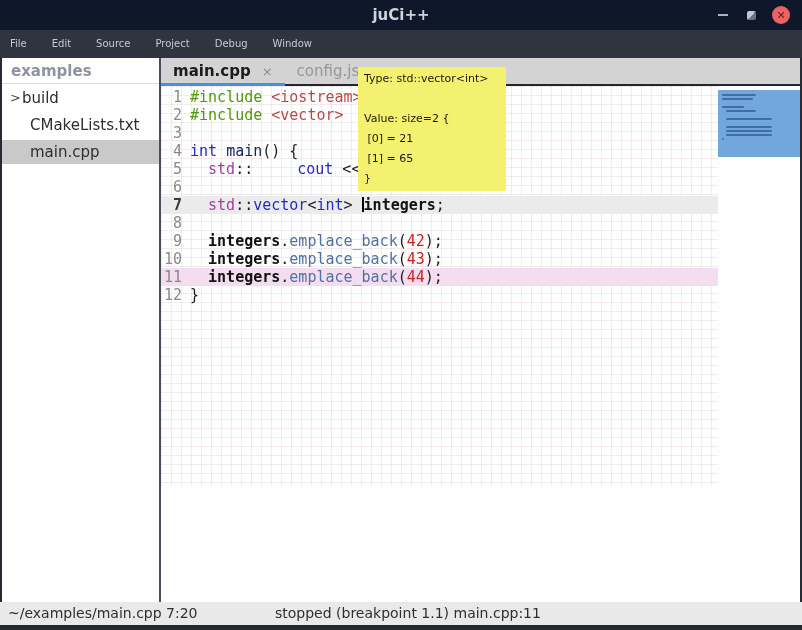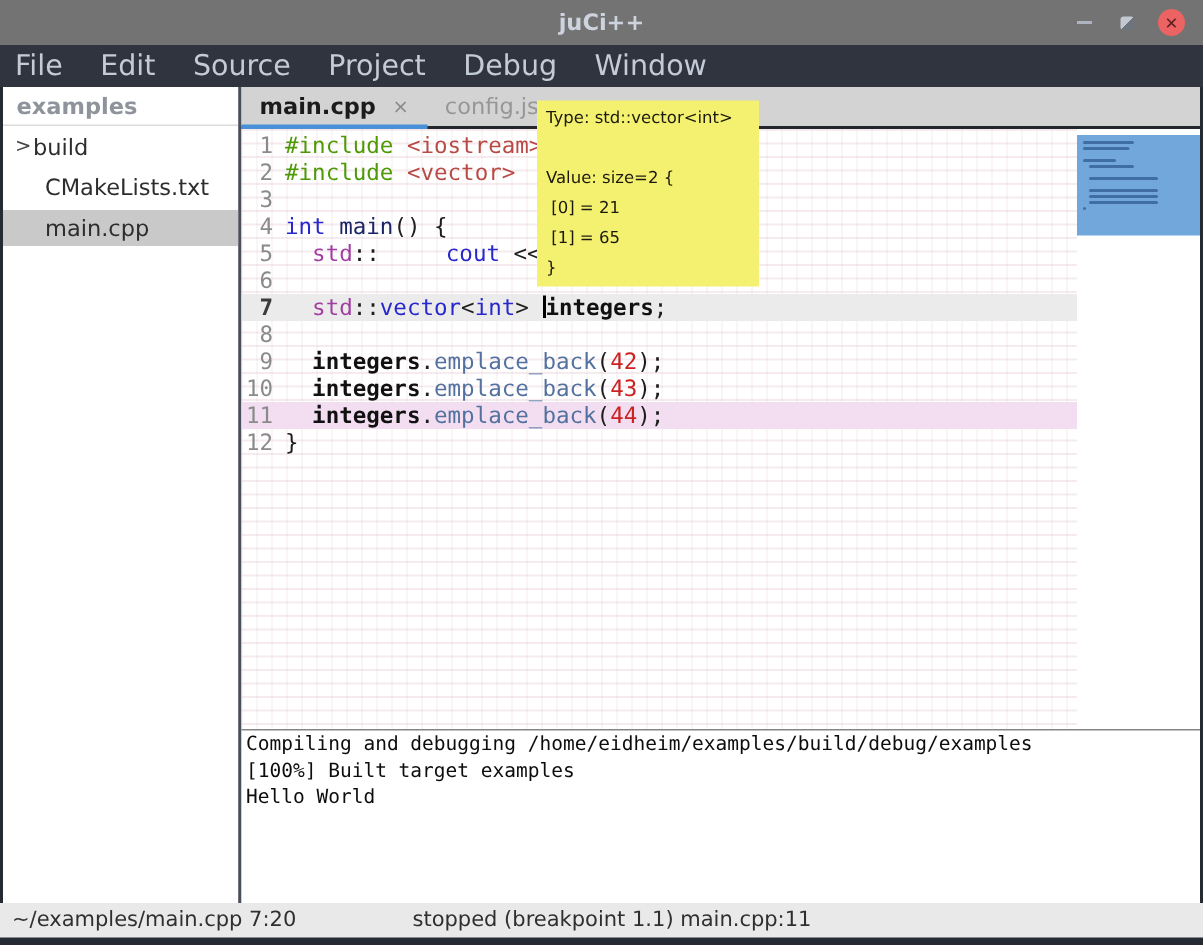--- a/index.html
+++ b/index.html
@@ -1,34 +1,34 @@
 <!DOCTYPE html>
 <html><head>
 <meta charset="utf-8">
 <style>
   html,body{margin:0;padding:0;background:#555;}
   *{box-sizing:border-box;}
   .window{position:relative;width:802px;height:630px;background:#262a33;overflow:hidden;
           font-family:"DejaVu Sans","Liberation Sans",sans-serif;}
   
-  .titlebar{position:absolute;top:0;left:0;right:0;height:30px;background:#737373;}
+  .titlebar{position:absolute;top:0;left:0;right:0;height:30px;background:#0f172a;}
   .title{position:absolute;left:0;right:0;top:0;line-height:30px;text-align:center;
          color:#ced4de;font-size:15px;font-weight:bold;}
   .winbtn{position:absolute;top:0;height:30px;display:flex;align-items:center;justify-content:center;cursor:default;}
   .btn-min{right:66px;width:26px;}
   .btn-min .bar{width:10px;height:2px;background:#aeb4bf;}
   .btn-restore{right:38px;width:26px;}
   .btn-restore .sq{width:9px;height:9px;border-radius:2px;background:linear-gradient(135deg,#c2c7d0 50%,#6d7480 50%);}
   .btn-close{right:8px;width:26px;}
   .btn-close .circ{width:18px;height:18px;border-radius:50%;background:#ec6363;color:#5c1f24;
                    font-size:11px;font-weight:bold;display:flex;align-items:center;justify-content:center;line-height:1;}
   
   .menubar{position:absolute;top:30px;left:0;right:0;height:28px;background:#2f343f;
            display:flex;align-items:center;padding-left:2px;}
-  .menu-item{color:#c3cbd6;font-size:19px;padding:0 8px;margin-right:9px;line-height:28px;}
+  .menu-item{color:#c3cbd6;font-size:10px;padding:0 8px;margin-right:9px;line-height:28px;}
   
   .sidebar{position:absolute;left:2px;top:58px;width:157px;bottom:28px;background:#ffffff;overflow:hidden;}
   .side-header{height:26px;line-height:26px;padding-left:9px;color:#8f939b;font-size:15px;font-weight:600;
                border-bottom:1px solid #dcdcdc;}
   .tree{padding-top:2px;}
   .tree-row{height:24px;line-height:24px;margin-bottom:3px;font-size:15px;color:#2d2d2d;display:flex;align-items:center;}
   .tree-row.selected{background:#c9c9c9;}
   .expander{width:20px;padding-left:8px;color:#444;font-size:13px;}
   .no-exp{width:28px;}
   .separator{position:absolute;left:159px;width:2px;top:58px;bottom:28px;background:#4a505b;}
@@ -152,21 +152,20 @@
             <div class="mini-bar" style="width: 46.8px; margin-left: 3.6px;"></div>
             <div class="mini-bar" style="width: 0px; margin-left: 0px; background: transparent;"></div>
             <div class="mini-bar" style="width: 46.8px; margin-left: 3.6px;"></div>
             <div class="mini-bar" style="width: 46.8px; margin-left: 3.6px;"></div>
             <div class="mini-bar" style="width: 46.8px; margin-left: 3.6px;"></div>
             <div class="mini-bar" style="width: 1.8px; margin-left: 0px;"></div>
           </div>
       </div>
     </div>
 
-    <div class="terminal" id="terminal"><div>Compiling and debugging /home/eidheim/examples/build/debug/examples</div><div>[100%] Built target examples</div><div>Hello World</div></div>
   </div>
 
   <div class="statusbar">
     <span class="status-left">~/examples/main.cpp 7:20</span>
     <span class="status-center">stopped (breakpoint 1.1) main.cpp:11</span>
   </div>
 
   <div class="tooltip" id="tooltip"><div>Type: std::vector&lt;int&gt;</div><div>&nbsp;</div><div>Value: size=2 {</div><div> [0] = 21</div><div> [1] = 65</div><div>}</div></div>
 
 </div>

